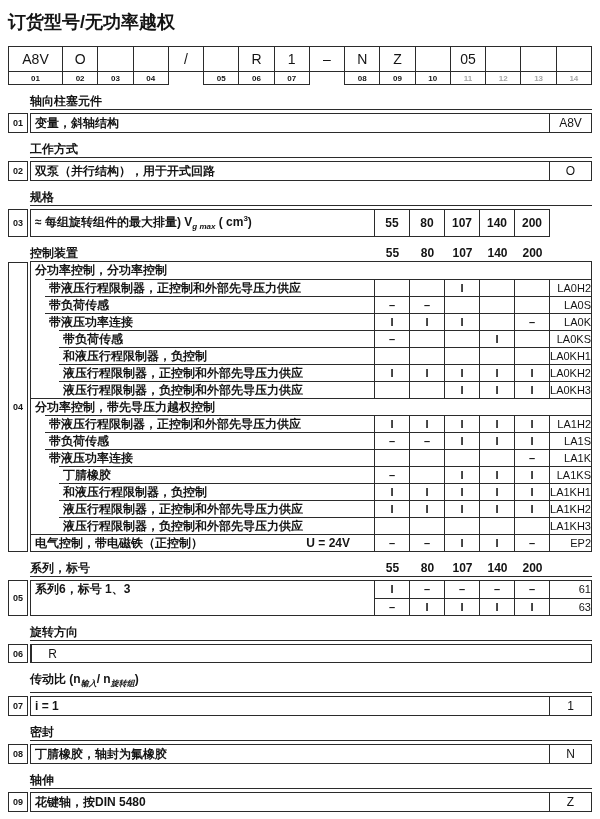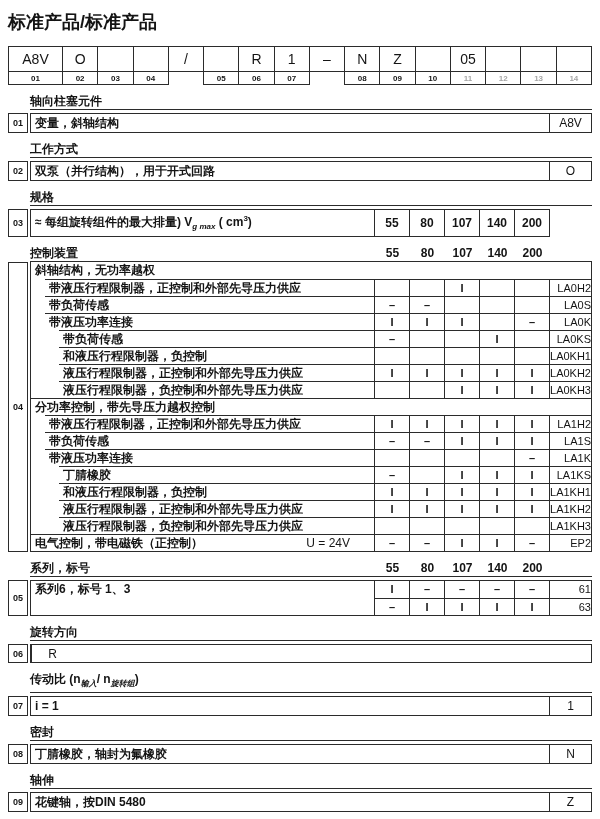--- a/index.html
+++ b/index.html
@@ -50,21 +50,21 @@
   sub,.subt{font-size:8px;vertical-align:-3px;font-weight:bold;font-style:italic;}
   sup,.supt{font-size:8px;vertical-align:5px;font-weight:bold;}
 
   
   .ctbl{flex:1;border:1px solid var(--bd);border-top:none;display:flex;flex-direction:column;}
   .crow{display:flex;min-height:17px;align-items:stretch;}
   .csub{flex:1;padding:1px 4px;font-size:12px;font-weight:bold;line-height:14px;}
   .clab{flex:1;padding:1px 4px;font-size:12px;font-weight:bold;line-height:14px;display:flex;justify-content:space-between;}
   .clab.i1{margin-left:14px;}
   .clab.i2{margin-left:28px;}
-  .clab .u{margin-right:20px;font-weight:normal;white-space:nowrap;}
+  .clab .u{margin-right:20px;font-weight:bold;white-space:nowrap;}
   .mk{flex:0 0 35px;border-left:1px solid var(--bd);text-align:center;
       font-size:11px;font-weight:bold;line-height:16px;}
   .ccode{flex:0 0 42px;border-left:1px solid var(--bd);text-align:right;
          font-size:11px;line-height:16px;}
   .crow + .crow .csub,
   .crow + .crow .clab,
   .crow + .crow .mk,
   .crow + .crow .ccode{border-top:1px solid var(--bd);}
 
   
@@ -72,21 +72,21 @@
   .dright{display:flex;flex-direction:column;}
   .drow{display:flex;min-height:17px;}
   .drow + .drow .mk,
   .drow + .drow .ccode{border-top:1px solid var(--bd);}
 </style>
 </head>
 <body>
 
 <div class="page">
 
-  <div class="title">标准产品/标准产品</div>
+  <div class="title">订货型号/无功率越权</div>
 
   <div class="mct">
     <div class="mcr">
       <div class="mcc w">A8V</div>
       <div class="mcc">O</div>
       <div class="mcc"></div>
       <div class="mcc"></div>
       <div class="mcc">/</div>
       <div class="mcc"></div>
       <div class="mcc">R</div>
@@ -171,21 +171,21 @@
       <span class="sz">80</span>
       <span class="sz">107</span>
       <span class="sz">140</span>
       <span class="sz">200</span>
       <span class="csp"></span>
     </div>
     <div class="rowline t0">
       <div class="numbox">04</div>
       <div class="ctbl">
         <div class="crow">
-            <div class="csub">斜轴结构，无功率越权</div>
+            <div class="csub">分功率控制，分功率控制</div>
           </div>
         <div class="crow">
           <div class="clab i1">
               <span>带液压行程限制器，正控制和外部先导压力供应</span>
             </div>
           <div class="mk"></div>
             <div class="mk"></div>
             <div class="mk">I</div>
             <div class="mk"></div>
             <div class="mk"></div>

